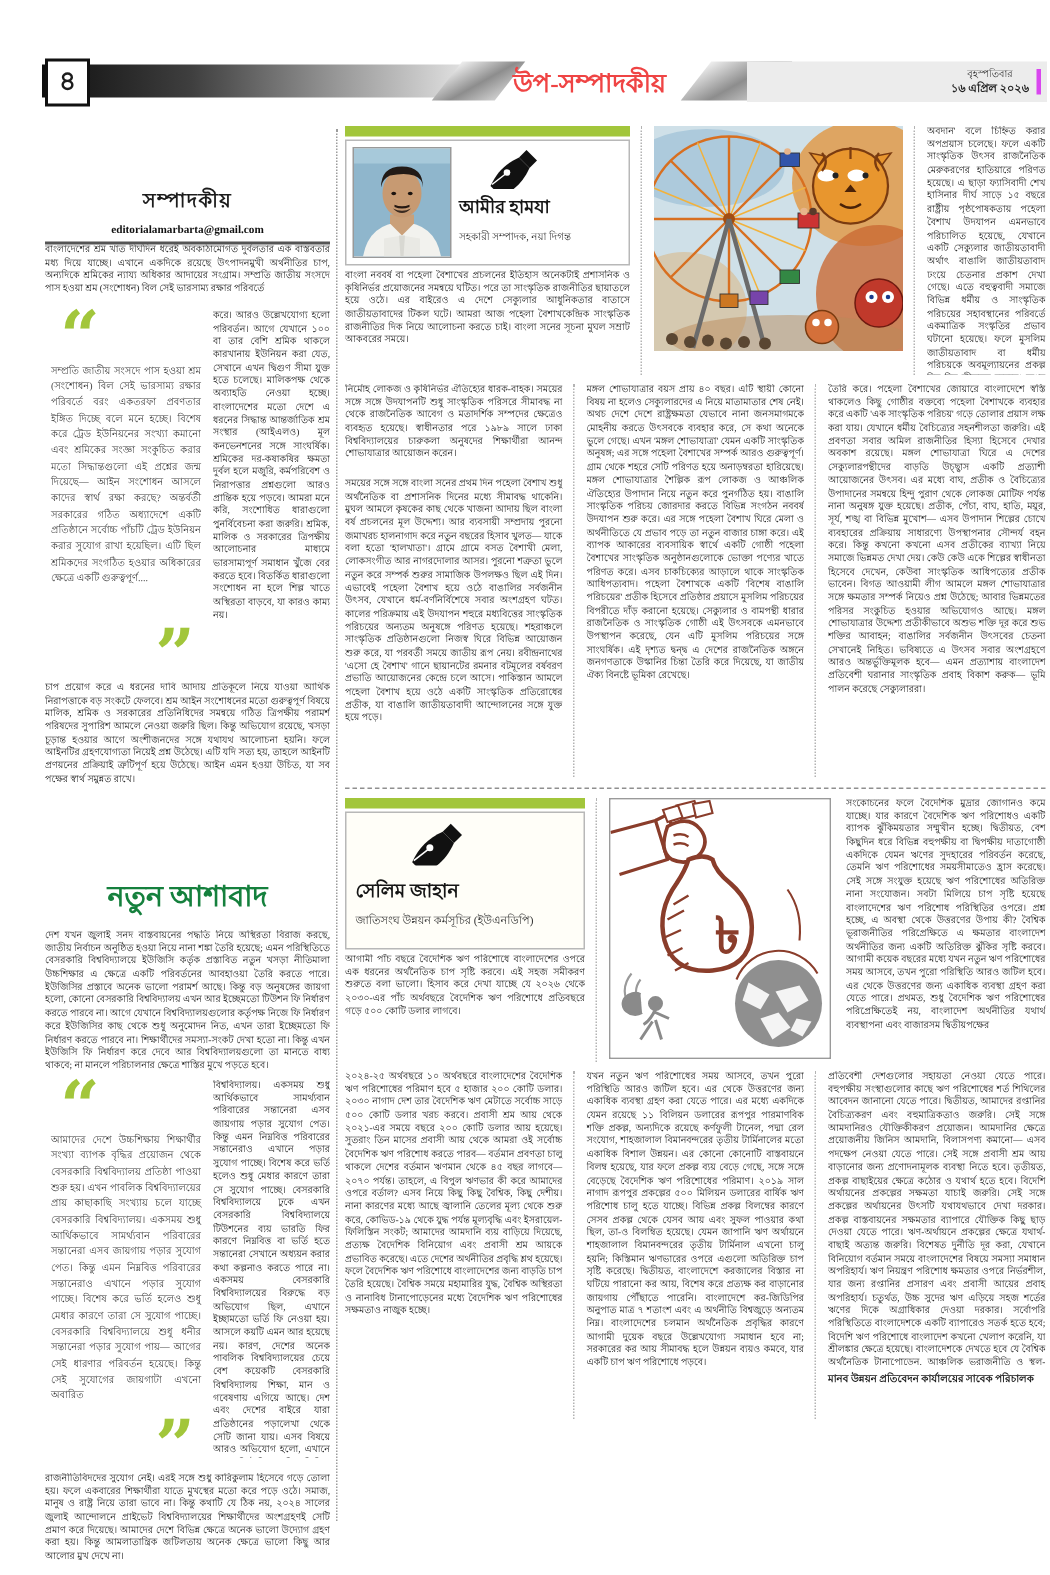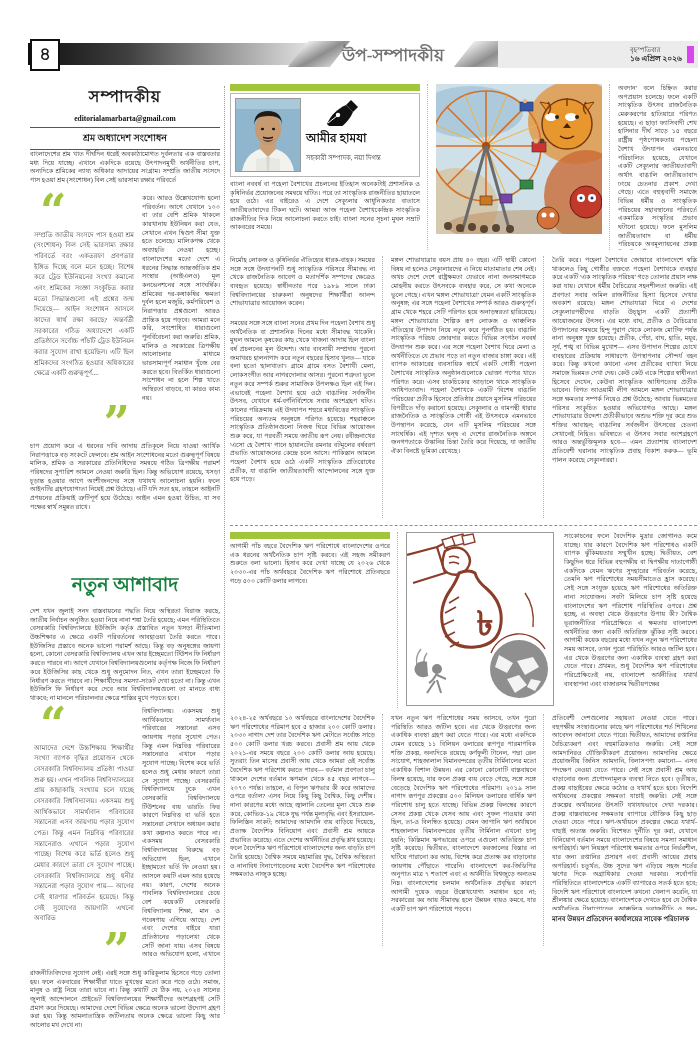--- a/index.html
+++ b/index.html
@@ -8,35 +8,35 @@
   
   .header{position:absolute;left:28px;top:36px;width:670px;height:36px;}
   .h-gradbar{position:absolute;left:0;top:7px;width:285px;height:22px;
              background:linear-gradient(90deg,#0e0e0e 0%,#3f3f3f 35%,#9a9a9a 70%,#e4e4e4 100%);}
   .h-pagebox{position:absolute;left:2px;top:3px;width:26px;height:28px;background:#fff;border:2px solid #111;
              display:flex;align-items:center;justify-content:center;font-size:18px;font-weight:bold;}
   .ribbon{position:absolute;top:5px;height:26px;transform:skewX(-38deg);
           background:linear-gradient(135deg,#efefef 0%,#8d8d8d 55%,#cfcfcf 100%);}
   .r1{left:270px;width:42px;} .r2{left:436px;width:54px;}
   .h-title{position:absolute;left:292px;top:6px;width:146px;text-align:center;
-           font-size:17px;font-weight:bold;color:#737373;white-space:nowrap;}
+           font-size:17px;font-weight:bold;color:#ef4444;white-space:nowrap;}
   .h-right{position:absolute;left:470px;right:0;top:5px;height:27px;background:#ececec;
            display:flex;align-items:center;justify-content:flex-end;}
-  .h-date{text-align:left;padding:0 5px 0 0;margin-right:4px;border-right:7px solid #d946ef;line-height:1.2;}
+  .h-date{text-align:center;padding:0 5px 0 0;margin-right:4px;border-right:3px solid #d946ef;line-height:1.2;}
   .h-date .d1{font-size:6.5px;color:#333;} .h-date .d2{font-size:7.5px;font-weight:bold;color:#222;}
   .h-logo{position:relative;background:#101010;color:#fff;font-weight:bold;font-size:15px;
           padding:3px 8px 5px 8px;letter-spacing:.5px;}
   .h-logo .dot{position:absolute;left:47%;bottom:4px;width:4px;height:4px;background:#d40000;border-radius:50%;}
   
   .body-txt{font-size:6.3px;line-height:1.38;text-align:justify;color:#222;overflow:hidden;}
   .dotted-right{border-right:1px dotted #b3b3b3;}
   
   .left-col{position:absolute;left:30px;top:84px;width:190px;}
   .v-divider{position:absolute;left:224px;top:86px;height:928px;border-left:1px dotted #9c9c9c;}
-  .ed-label{text-align:center;font-size:16px;font-weight:600;letter-spacing:1px;}
+  .ed-label{text-align:center;font-size:13px;font-weight:600;letter-spacing:1px;margin-top:40px;}
   .ed-email{text-align:center;font-size:7.5px;font-weight:bold;margin:3px 0 4px 0;color:#111;}
   .hrule{border-top:1px solid #555;margin:0;}
   .ed-kicker{text-align:center;font-size:9.5px;font-weight:bold;padding:3px 0;}
   .ed-headline{text-align:center;font-size:17.5px;font-weight:800;line-height:1.3;margin:4px 0 6px 0;color:#0b0b0b;}
   .ed-intro{height:40px;margin-bottom:4px;}
   .two-col{display:flex;gap:6px;}
   .quote-block{position:relative;width:106px;flex:0 0 106px;}
   .qmark{font-family:"DejaVu Serif","Liberation Serif",serif;font-weight:bold;
          font-size:46px;line-height:.6;color:#a2c63b;display:block;}
   .q-open{margin:4px 0 2px 10px;} 
@@ -100,21 +100,20 @@
         <div class="d1">বৃহস্পতিবার</div>
         <div class="d2">১৬ এপ্রিল ২০২৬</div>
       </div>
     </div>
   </div>
 
   <div class="left-col">
     <div class="ed-label">সম্পাদকীয়</div>
     <div class="ed-email">editorialamarbarta@gmail.com</div>
     <div class="hrule"></div>
-    <div class="ed-kicker">শ্রম অধ্যাদেশ সংশোধন</div>
     <div class="hrule"></div>
     <div class="body-txt ed-intro">বাংলাদেশের শ্রম খাত দীর্ঘদিন ধরেই অবকাঠামোগত দুর্বলতার এক বাস্তবতার মধ্য দিয়ে যাচ্ছে। এখানে একদিকে রয়েছে উৎপাদনমুখী অর্থনীতির চাপ, অন্যদিকে শ্রমিকের ন্যায্য অধিকার আদায়ের সংগ্রাম। সম্প্রতি জাতীয় সংসদে পাস হওয়া শ্রম (সংশোধন) বিল সেই ভারসাম্য রক্ষার পরিবর্তে</div>
 
     <div class="two-col" style="height:238px;">
       <div class="quote-block">
         <span class="qmark q-open">“</span>
         <div class="quote-txt" style="height:168px;">সম্প্রতি জাতীয় সংসদে পাস হওয়া শ্রম (সংশোধন) বিল সেই ভারসাম্য রক্ষার পরিবর্তে বরং একতরফা প্রবণতার ইঙ্গিত দিচ্ছে বলে মনে হচ্ছে। বিশেষ করে ট্রেড ইউনিয়নের সংখ্যা কমানো এবং শ্রমিকের সংজ্ঞা সংকুচিত করার মতো সিদ্ধান্তগুলো এই প্রশ্নের জন্ম দিয়েছে— আইন সংশোধন আসলে কাদের স্বার্থ রক্ষা করছে? অন্তর্বর্তী সরকারের গঠিত অধ্যাদেশে একটি প্রতিষ্ঠানে সর্বোচ্চ পাঁচটি ট্রেড ইউনিয়ন করার সুযোগ রাখা হয়েছিল। এটি ছিল শ্রমিকদের সংগঠিত হওয়ার অধিকারের ক্ষেত্রে একটি গুরুত্বপূর্ণ....</div>
         <span class="qmark q-close">”</span>
       </div>
       <div class="body-txt side-txt" style="height:238px;">করে। আরও উল্লেখযোগ্য হলো পরিবর্তন। আগে যেখানে ১০০ বা তার বেশি শ্রমিক থাকলে কারখানায় ইউনিয়ন করা যেত, সেখানে এখন দ্বিগুণ সীমা যুক্ত হতে চলেছে। মালিকপক্ষ থেকে অব্যাহতি নেওয়া হচ্ছে। বাংলাদেশের মতো দেশে এ ধরনের সিদ্ধান্ত আন্তর্জাতিক শ্রম সংস্থার (আইএলও) মূল কনভেনশনের সঙ্গে সাংঘর্ষিক। শ্রমিকের দর-কষাকষির ক্ষমতা দুর্বল হলে মজুরি, কর্মপরিবেশ ও নিরাপত্তার প্রশ্নগুলো আরও প্রান্তিক হয়ে পড়বে। আমরা মনে করি, সংশোধিত ধারাগুলো পুনর্বিবেচনা করা জরুরি। শ্রমিক, মালিক ও সরকারের ত্রিপক্ষীয় আলোচনার মাধ্যমে ভারসাম্যপূর্ণ সমাধান খুঁজে বের করতে হবে। বিতর্কিত ধারাগুলো সংশোধন না হলে শিল্প খাতে অস্থিরতা বাড়বে, যা কারও কাম্য নয়।</div>
@@ -267,20 +266,31 @@
     </div>
 
     <div class="dash-sep"></div>
 
     <div class="a2-headline">
     </div>
 
     <div class="colrow a2-row1">
       <div class="a2-c1 dotted-right">
         <div class="green-strip"></div>
+        <div class="author-box2">
+          <svg class="pen-icon" style="margin:0 0 2px 34px;" width="44" height="30" viewBox="0 0 40 28">
+            <path d="M3,26 C7,17 13,11 22,7 l7,7 c-4,9-10,15-19,19 z" fill="#111"></path>
+            <circle cx="14" cy="17" r="2.2" fill="#fff"></circle>
+            <path d="M13,18 L4,25" stroke="#fff" stroke-width="1"></path>
+            <path d="M22,7 l5,-5 7,7 -5,5 z" fill="#111"></path>
+            <path d="M28,1.5 l5,5" stroke="#fff" stroke-width=".8"></path>
+          </svg>
+          <div class="a-name">সেলিম জাহান</div>
+          <div class="a-title">জাতিসংঘ উন্নয়ন কর্মসূচির (ইউএনডিপি)</div>
+        </div>
         <div class="body-txt c1b-txt">আগামী পাঁচ বছরে বৈদেশিক ঋণ পরিশোধে বাংলাদেশের ওপরে এক ধরনের অর্থনৈতিক চাপ সৃষ্টি করবে। এই সহজ সমীকরণ শুরুতে বলা ভালো। হিসাব করে দেখা যাচ্ছে যে ২০২৬ থেকে ২০৩০-এর পাঁচ অর্থবছরে বৈদেশিক ঋণ পরিশোধে প্রতিবছরে গড়ে ৫০০ কোটি ডলার লাগবে।</div>
       </div>
 
       <div class="a2-c2">
         <svg class="illus-box" width="146" height="172" viewBox="0 0 146 172">
           <rect width="146" height="172" fill="#fff"></rect>
 
           <g stroke="#8a3d2b" stroke-width="2.2" fill="none" stroke-linejoin="round">
             <path d="M0,22 L30,14 L38,40 L6,50"></path>
             <path d="M30,14 L38,10 L47,34 L38,40"></path>

